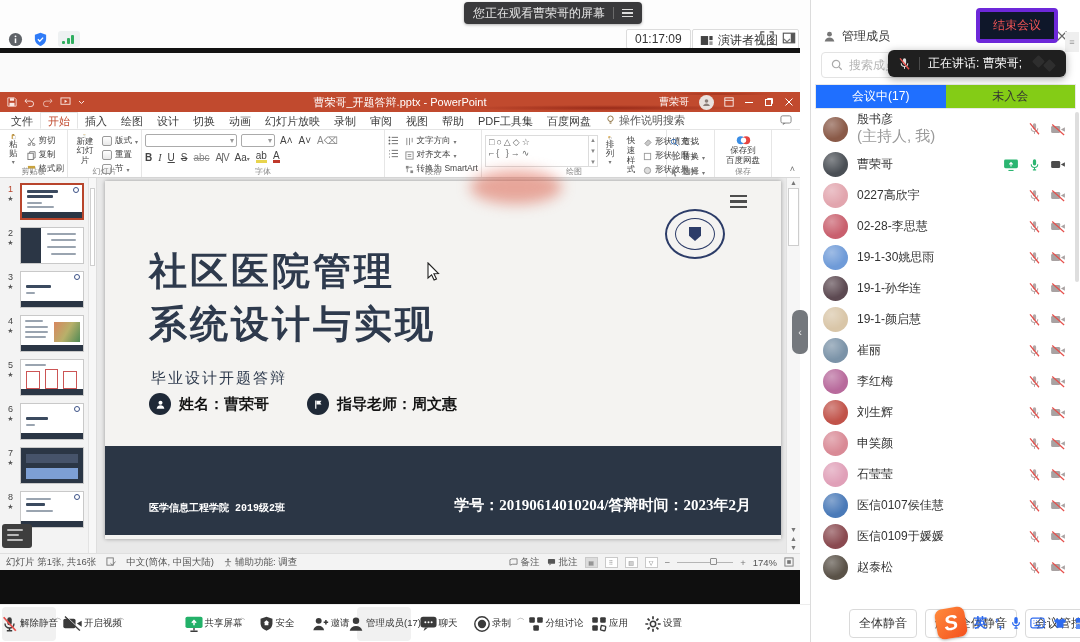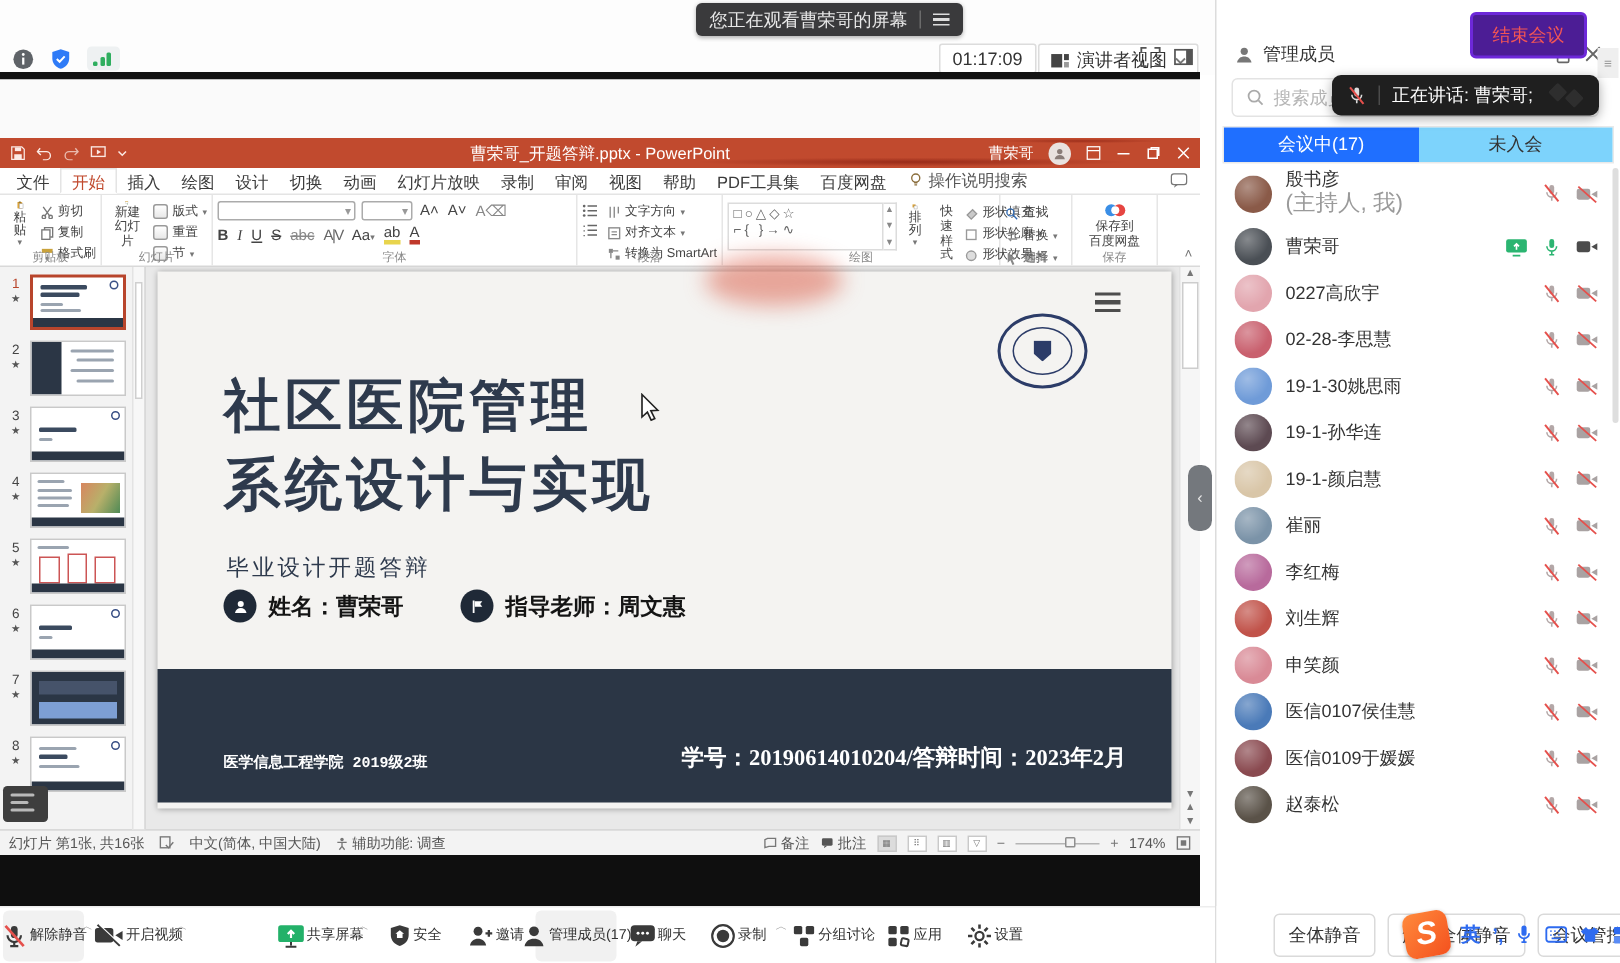--- a/index.html
+++ b/index.html
@@ -112,41 +112,41 @@
   .side-menu{position:absolute;right:1px;top:32px;width:14px;height:20px;background:#efefef;color:#999;display:grid;place-items:center;font-size:9px;}
   .p-search{position:absolute;top:52px;left:10px;right:14px;height:26px;border:1px solid #e3e3e3;border-radius:4px;background:#fff;display:flex;align-items:center;gap:6px;padding:0 9px;}
   .p-search span{color:#b5b5b5;font-size:12px;}
   .toast{position:absolute;left:888px;top:50px;height:27px;min-width:172px;background:#1f1f1f;border-radius:6px;display:flex;align-items:center;gap:8px;padding:0 12px 0 10px;color:#fff;z-index:40;box-shadow:0 2px 8px rgba(0,0,0,.35);}
   .toast .tdiv{width:1px;height:13px;background:#4b4b4b;}
   .toast .wm{margin-left:4px;display:flex;gap:2px;opacity:.55;}
   .toast .wm i{width:9px;height:9px;background:#3c3c3c;transform:rotate(45deg);border-radius:1px;}
   .p-tabs{position:absolute;top:84px;left:4px;right:4px;height:25px;display:flex;border:1px solid #e9e9e9;}
   .pt{flex:1;display:grid;place-items:center;font-size:12px;}
   .pt.on{background:#1f6fff;color:#fff;}
-  .pt.off{background:#7dd3fc;color:#333;}
+  .pt.off{background:#84cc16;color:#333;}
   .p-list{position:absolute;top:109px;bottom:38px;left:0;right:4px;overflow:hidden;}
   .m-row{display:flex;align-items:center;gap:9px;padding:0 10px 0 12px;height:31px;}
   .m-row.first{height:40px;}
   .avatar{width:25px;height:25px;border-radius:50%;flex:none;}
   .m-names{display:flex;flex-direction:column;line-height:1.25;}
   .m-name{font-size:12px;color:#333;white-space:nowrap;}
   .m-sub{font-size:15px;color:#9a9a9a;}
   .m-icons{margin-left:auto;display:flex;align-items:center;gap:9px;}
   .p-scrollbar{position:absolute;right:1px;top:112px;width:4px;height:170px;background:#dedede;border-radius:2px;}
   .p-footer{position:absolute;left:0;right:0;bottom:0;height:38px;background:#fff;display:flex;align-items:center;gap:8px;padding-left:38px;}
   .pf-btn{border:1px solid #dadada;border-radius:4px;background:#fff;color:#333;font-size:12px;padding:5px 9px;white-space:nowrap;}
 
   
   .m-toolbar{position:absolute;left:0;top:604px;width:810px;height:38px;background:#fff;border-top:1px solid #ededed;display:flex;align-items:center;padding-left:2px;}
   .tb-item{width:54px;height:34px;display:flex;flex-direction:row;align-items:center;justify-content:center;gap:1px;border-radius:4px;flex:none;}
   .tb-item .lb{font-size:9.5px;color:#333;white-space:nowrap;}
   .tb-item.hl{background:#f1f1f1;}
   .tb-caret{color:#999;font-size:8px;margin:0 3px 12px -2px;flex:none;}
   .tb-gap{width:58px;flex:none;}
-  .end-btn{position:absolute;right:22px;top:8px;border:2px solid #6d28d9;color:#f25555;background:#4c1d95;border-radius:4px;font-size:12px;padding:5px 13px;}
+  .end-btn{position:absolute;right:22px;top:8px;border:4px solid #6d28d9;color:#f25555;background:#0f172a;border-radius:4px;font-size:12px;padding:5px 13px;}
 
   
   .sogou{position:absolute;left:936px;top:608px;display:flex;align-items:center;gap:8px;z-index:60;}
   .s-logo{width:30px;height:30px;background:linear-gradient(140deg,#ff8a3c,#f4511e);border-radius:7px;transform:rotate(-10deg);color:#fff;font-weight:bold;font-style:italic;font-size:21px;display:grid;place-items:center;box-shadow:0 1px 3px rgba(0,0,0,.3);}
   .ime-t{color:#2e6bf0;font-weight:bold;font-size:13px;}
 </style>
 </head>
 <body>
 
 <div class="app">
@@ -1071,20 +1071,43 @@
             <span>
               <svg width="16" height="13" viewBox="0 0 22 18">
                 <rect x="1.5" y="4" width="12.5" height="10" rx="2" fill="#a9a2a2"></rect>
                 <path d="M15 9l5.5-3.2v6.4z" fill="#a9a2a2"></path>
                 <path d="M3 2l16.5 14.5" stroke="#e5504c" stroke-width="1.7"></path>
               </svg>
             </span>
           </span>
         </div>
         <div class="m-row">
+          <span class="avatar" style="background:radial-gradient(circle at 35% 30%,#ffffff55,transparent 60%),#e0a0b8"></span>
+          <span class="m-names">
+            <span class="m-name">石莹莹</span>
+          </span>
+          <span class="m-icons">
+            <span>
+              <svg width="13" height="14" viewBox="0 0 16 17">
+                <rect x="6" y="1.5" width="4" height="7.5" rx="2" fill="#b3a7a7"></rect>
+                <path d="M4 7.5a4 4 0 0 0 8 0" fill="none" stroke="#b3a7a7" stroke-width="1.3"></path>
+                <path d="M8 12v2.5" stroke="#b3a7a7" stroke-width="1.3"></path>
+                <path d="M2.5 1.5l11 13.5" stroke="#e5504c" stroke-width="1.6"></path>
+              </svg>
+            </span>
+            <span>
+              <svg width="16" height="13" viewBox="0 0 22 18">
+                <rect x="1.5" y="4" width="12.5" height="10" rx="2" fill="#a9a2a2"></rect>
+                <path d="M15 9l5.5-3.2v6.4z" fill="#a9a2a2"></path>
+                <path d="M3 2l16.5 14.5" stroke="#e5504c" stroke-width="1.7"></path>
+              </svg>
+            </span>
+          </span>
+        </div>
+        <div class="m-row">
           <span class="avatar" style="background:radial-gradient(circle at 35% 30%,#ffffff55,transparent 60%),#4a7ab8"></span>
           <span class="m-names">
             <span class="m-name">医信0107侯佳慧</span>
           </span>
           <span class="m-icons">
             <span>
               <svg width="13" height="14" viewBox="0 0 16 17">
                 <rect x="6" y="1.5" width="4" height="7.5" rx="2" fill="#b3a7a7"></rect>
                 <path d="M4 7.5a4 4 0 0 0 8 0" fill="none" stroke="#b3a7a7" stroke-width="1.3"></path>
                 <path d="M8 12v2.5" stroke="#b3a7a7" stroke-width="1.3"></path>

